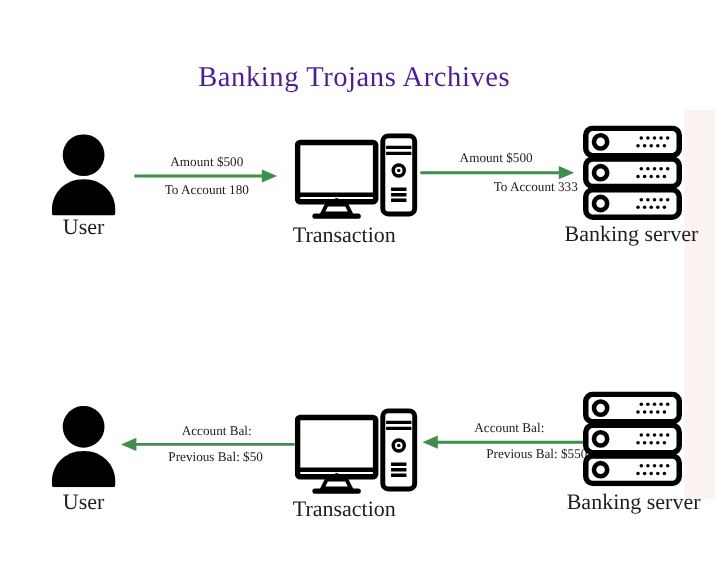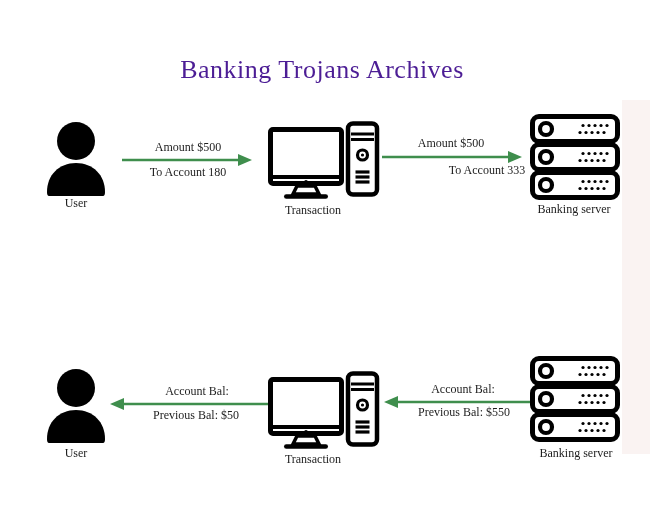--- a/index.html
+++ b/index.html
@@ -15,21 +15,21 @@
   .abs { position: absolute; }
   #title {
     left: 0; top: 55px; width: 644px;
     text-align: center;
     font-size: 26px;
     letter-spacing: 0.5px;
     color: #4c1d95;
   }
   .node-label {
     text-align: center;
-    font-size: 12px;
+    font-size: 20px;
     white-space: nowrap;
   }
   .arrow-label {
     text-align: center;
     font-size: 12px;
     line-height: 17px;
     white-space: nowrap;
   }
   .strip {
     background: #faf3f2;
@@ -168,21 +168,21 @@
     <svg class="abs" style="left:268px; top:371px;" width="114" height="78" viewBox="0 0 114 78">
         <use href="#sym-computer"></use>
       </svg>
     <div class="abs node-label" style="left:253px; top:452px; width:120px;">Transaction</div>
 
     <div class="abs arrow-label" style="left:393px; top:381px; width:140px;">Account Bal:</div>
     <svg class="abs" style="left:384px; top:394px;" width="146" height="16">
       <line x1="12" y1="8" x2="146" y2="8" stroke="#3f8e4d" stroke-width="2.6"></line>
       <polygon points="14,2 0,8 14,14" fill="#3f8e4d"></polygon>
     </svg>
-    <div class="abs arrow-label" style="left:394px; top:404px; width:140px;">Previous Bal: $550</div>
+    <div class="abs arrow-label" style="left:394px; top:404px; width:140px;text-align:right;">Previous Bal: $550</div>
 
     <svg class="abs" style="left:530px; top:356px;" width="90" height="86" viewBox="0 0 90 86">
         <use href="#sym-server"></use>
       </svg>
     <div class="abs node-label" style="left:512px; top:446px; width:128px;">Banking server</div>
   </div>
 
 </div>
 
 </body></html>

